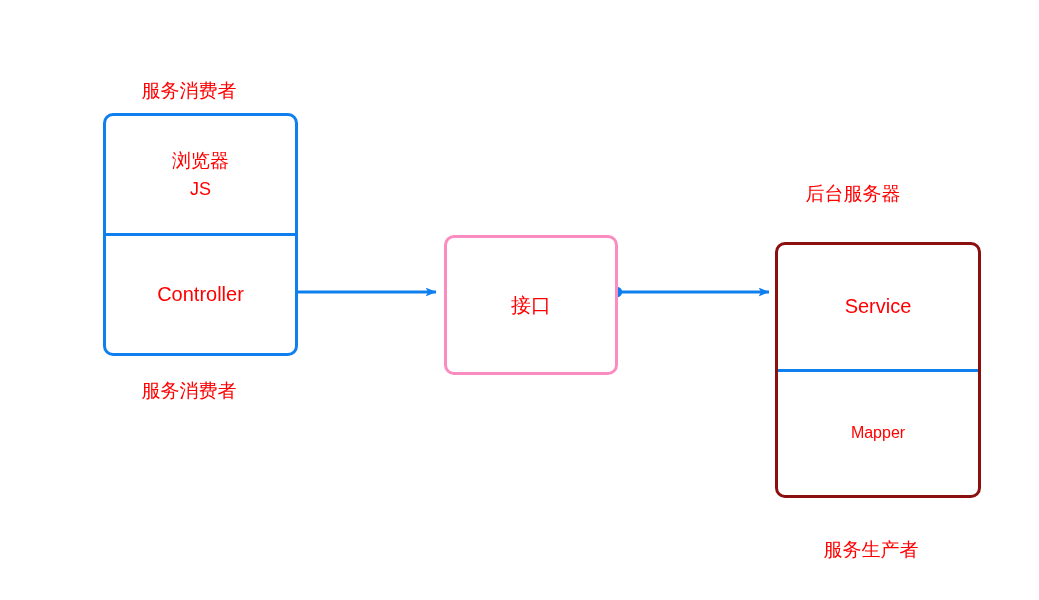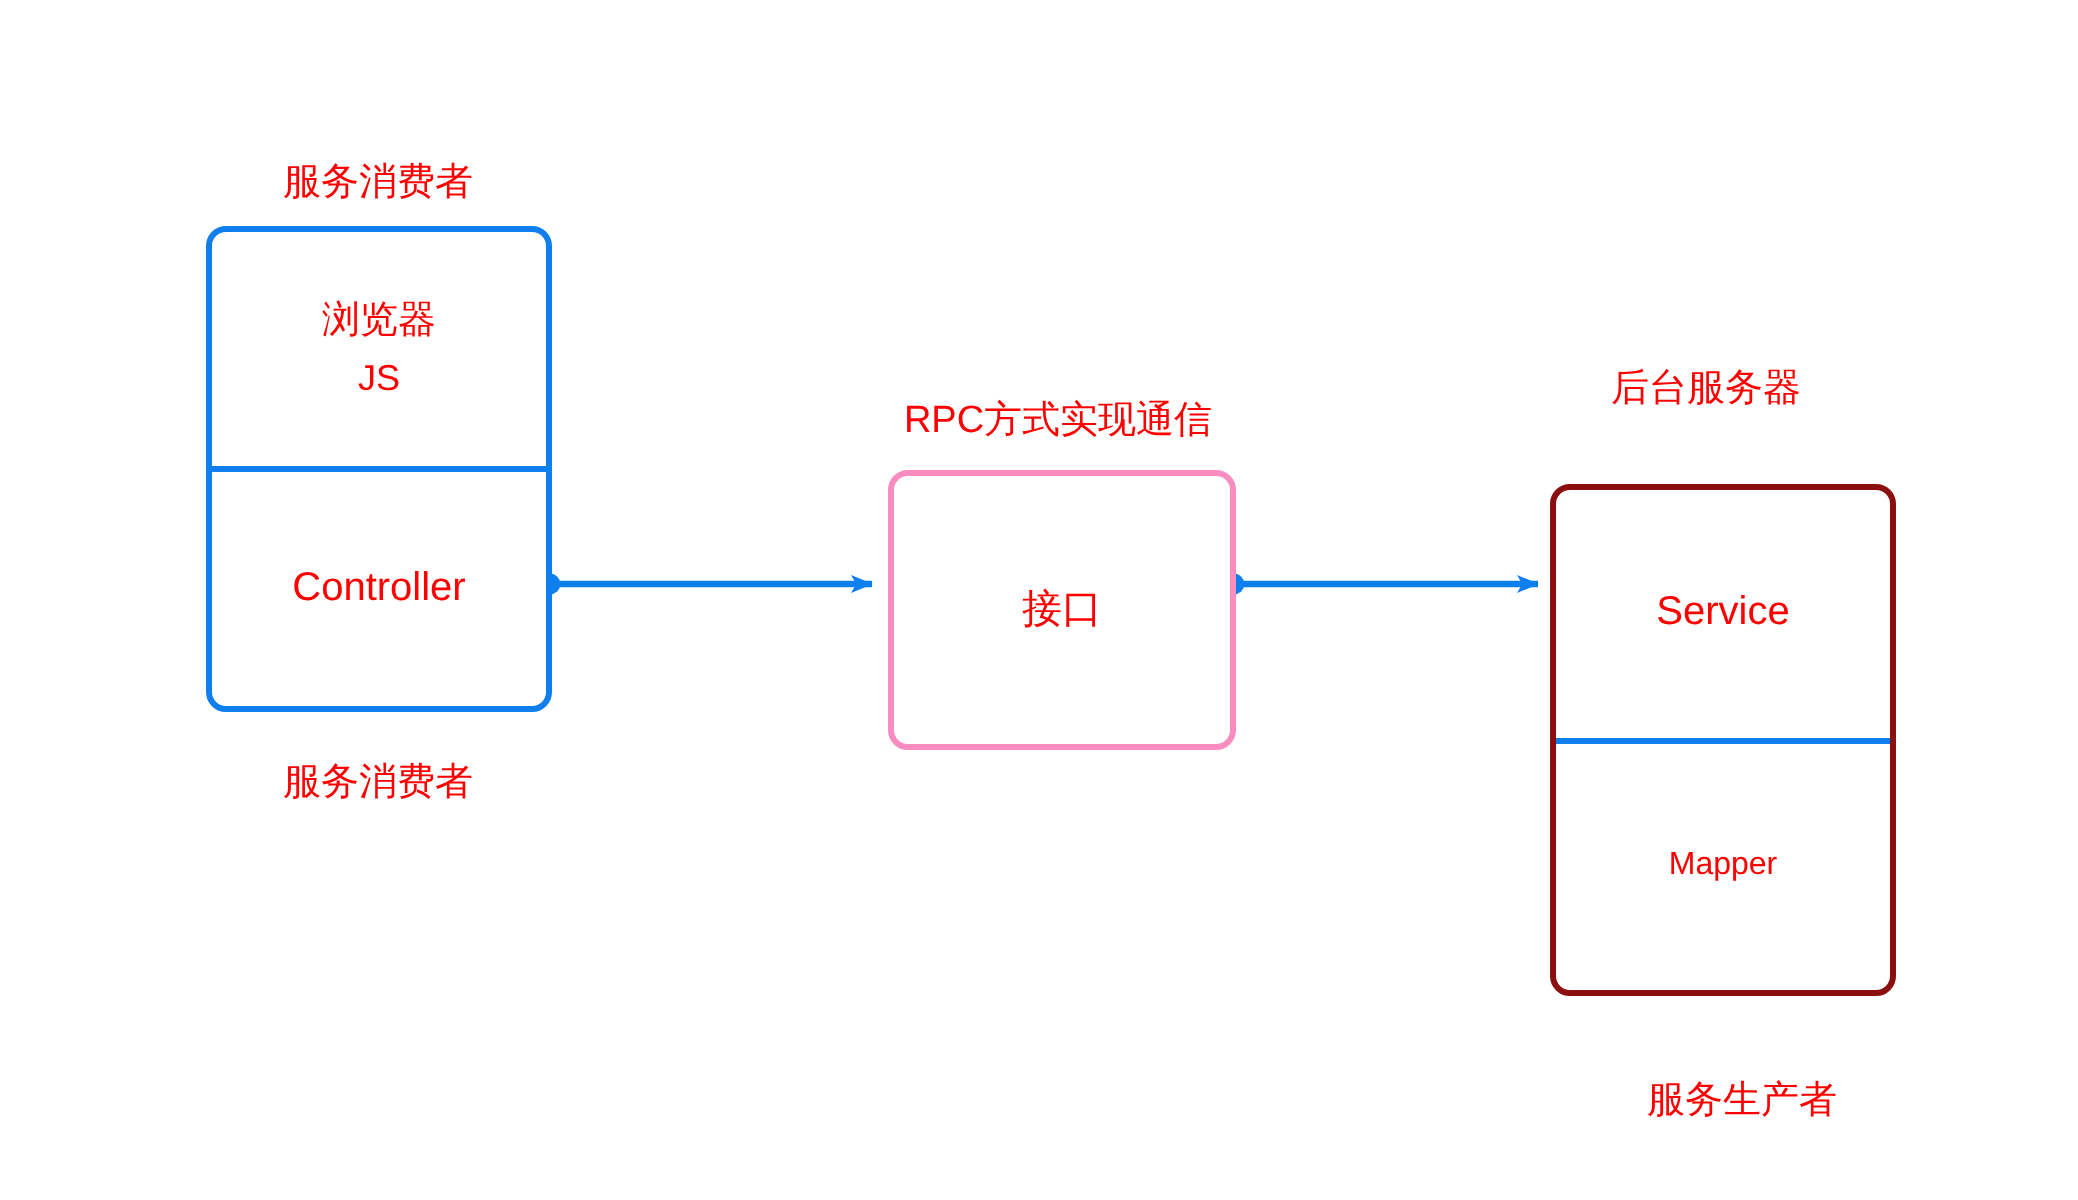--- a/index.html
+++ b/index.html
@@ -96,44 +96,43 @@
     </g>
 
     <g>
       <line x1="617" y1="292" x2="769" y2="292" stroke="#0f7fee" stroke-width="3.2" marker-end="url(#arrowhead)"></line>
       <circle cx="617" cy="292" r="5.2" fill="#0f7fee"></circle>
     </g>
   </svg>
 
   <div class="caption" style="left:189px; top:78px; font-size:19px;">服务消费者</div>
 
-  <div class="node node-blue" style="left:103px; top:113px; width:173px; height:243px;">
+  <div class="node node-blue" style="left:103px; top:113px; width:195px; height:243px;">
     <div class="cell">
       <div class="cell-line" style="font-size:19px;">浏览器</div>
       <div class="cell-line" style="font-size:18px; margin-top:4px;">JS</div>
     </div>
     <div class="divider-blue"></div>
     <div class="cell">
       <div class="cell-line" style="font-size:20px;">Controller</div>
     </div>
   </div>
 
   <div class="caption" style="left:189px; top:378px; font-size:19px;">服务消费者</div>
 
-  <div class="caption" style="left:529px; top:197px; font-size:19px;">RPC方式实现通信</div>
 
   <div class="node node-pink" style="left:444px; top:235px; width:174px; height:140px;">
     <div class="cell">
       <div class="cell-line" style="font-size:20px;">接口</div>
     </div>
   </div>
 
   <div class="caption" style="left:853px; top:181px; font-size:19px;">后台服务器</div>
 
-  <div class="node node-maroon" style="left:775px; top:242px; width:173px; height:256px;">
+  <div class="node node-maroon" style="left:775px; top:242px; width:206px; height:256px;">
     <div class="cell">
       <div class="cell-line" style="font-size:20px;">Service</div>
     </div>
     <div class="divider-blue"></div>
     <div class="cell">
       <div class="cell-line" style="font-size:16px;">Mapper</div>
     </div>
   </div>
 
   <div class="caption" style="left:871px; top:537px; font-size:19px;">服务生产者</div>

